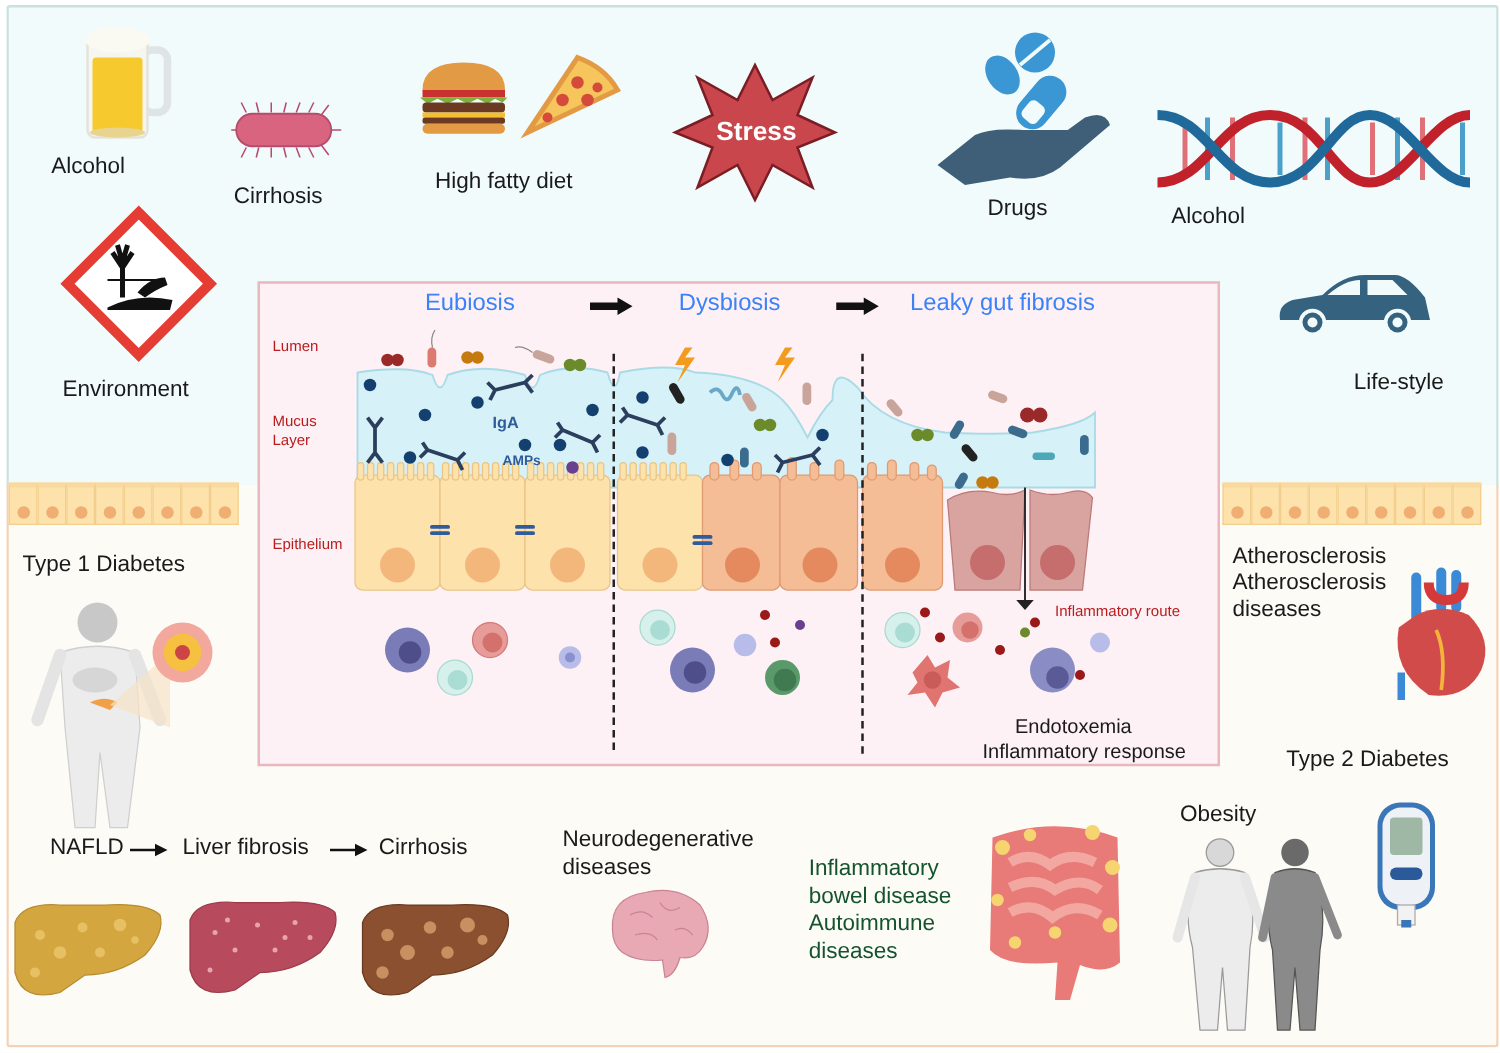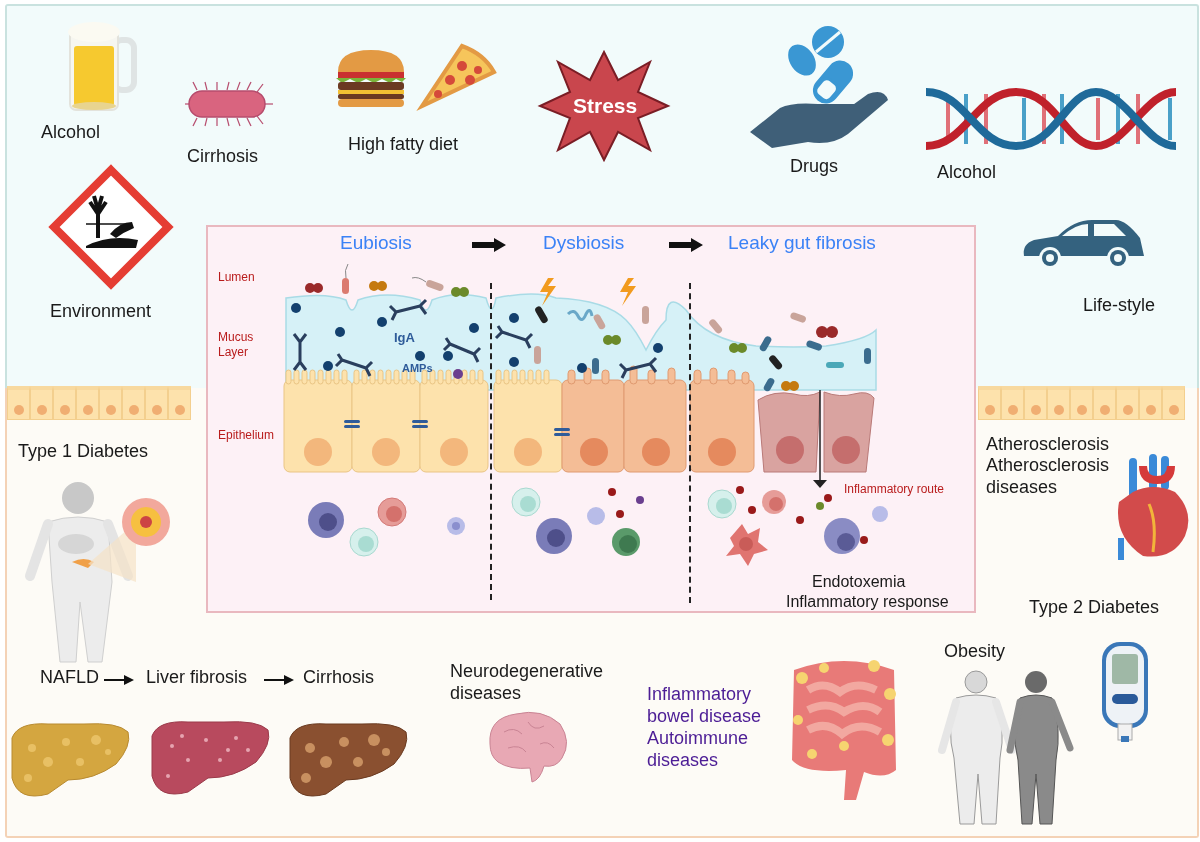--- a/index.html
+++ b/index.html
@@ -5,21 +5,21 @@
   html, body { margin:0; padding:0; }
   body { width:1200px; height:842px; position:relative; overflow:hidden; background:#ffffff; font-family:"Liberation Sans", sans-serif; color:#1a1a1a; }
   .abs { position:absolute; }
   .top-panel { left:5px; top:4px; width:1190px; height:384px; background:#f2fbfb; border:2px solid #c9e2df; border-bottom:none; border-radius:3px 3px 0 0; }
   .bottom-panel { left:5px; top:388px; width:1190px; height:448px; background:#fdfbf6; border:2px solid #f4d2b6; border-top:none; border-radius:0 0 3px 3px; }
   .epi-strip { height:36px; top:386px; display:flex; }
   .epi-cell { width:23px; height:34px; background:#fde2ac; border:1px solid #f3cf8e; border-top:4px solid #f8d99f; position:relative; box-sizing:border-box; }
   .epi-cell::after { content:""; position:absolute; width:10px; height:10px; border-radius:50%; background:#f0ae72; left:6px; top:15px; }
   .lbl { position:absolute; font-size:18px; color:#1a1a1a; white-space:nowrap; }
   .lbl-sm { position:absolute; font-size:12px; color:#b91c1c; white-space:nowrap; }
-  .lbl-ml { position:absolute; font-size:18px; line-height:22px; color:#4c1d95; }
+  .lbl-ml { position:absolute; font-size:18px; line-height:22px; color:#14532d; }
   .center-box { left:206px; top:225px; width:770px; height:388px; background:#fdf1f6; border:2px solid #e9b8bf; box-sizing:border-box; }
   .stage-title { position:absolute; font-size:19px; color:#3b82f6; white-space:nowrap; }
   .dash { position:absolute; width:0; border-left:2.5px dashed #222; }
   svg { position:absolute; overflow:visible; }
 </style>
 </head>
 <body>
 
 <div class="abs top-panel"></div>
 <div class="abs bottom-panel"></div>

